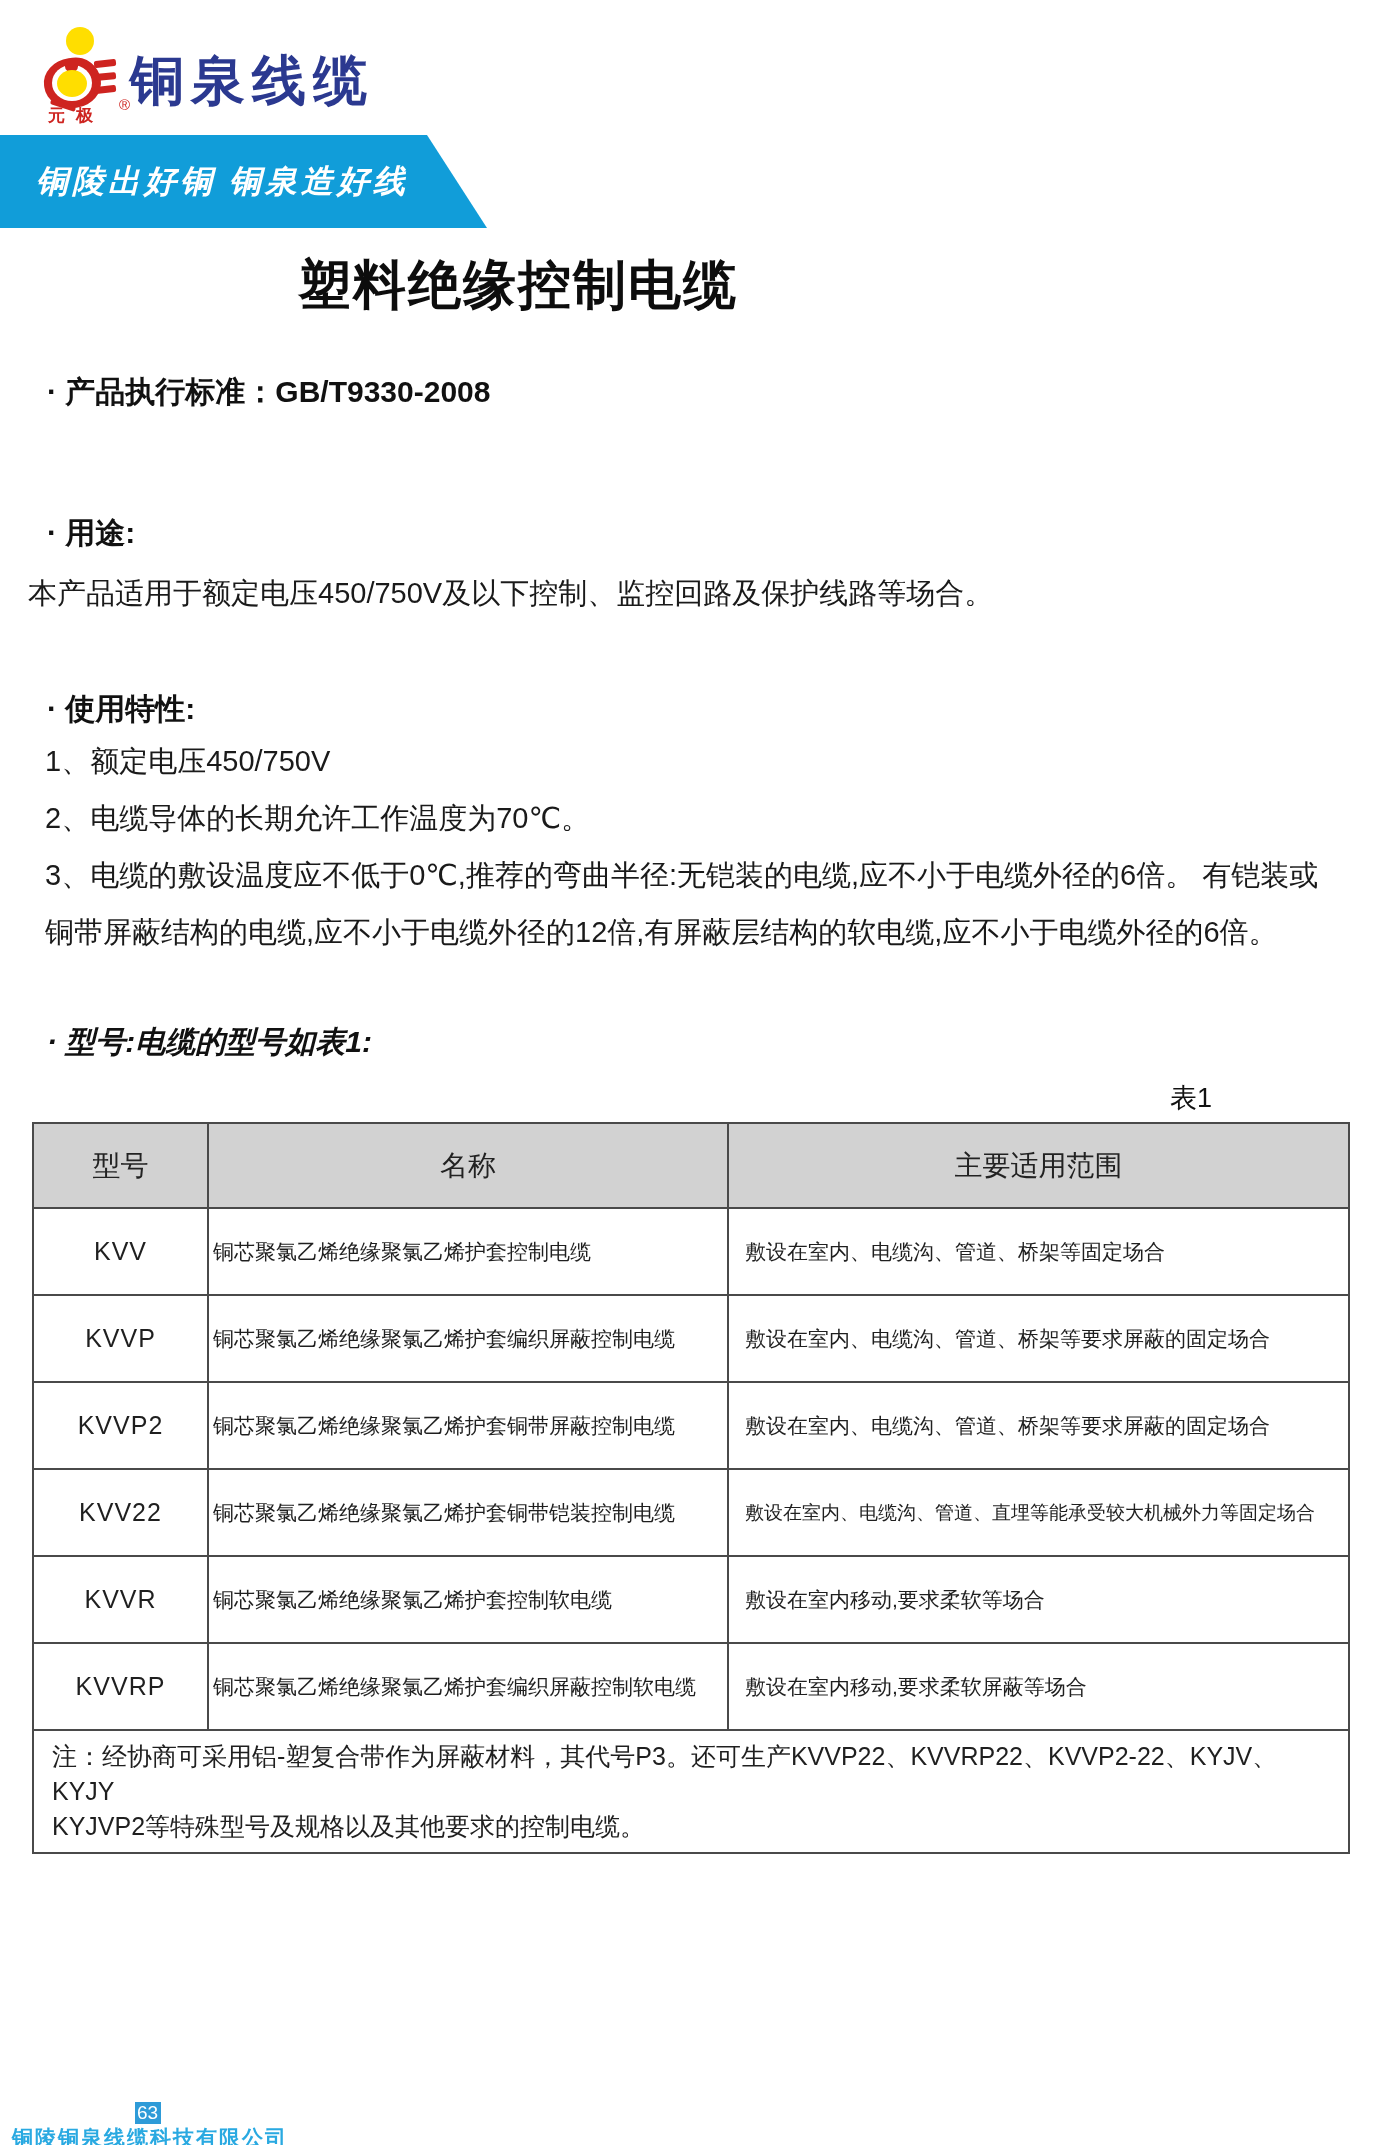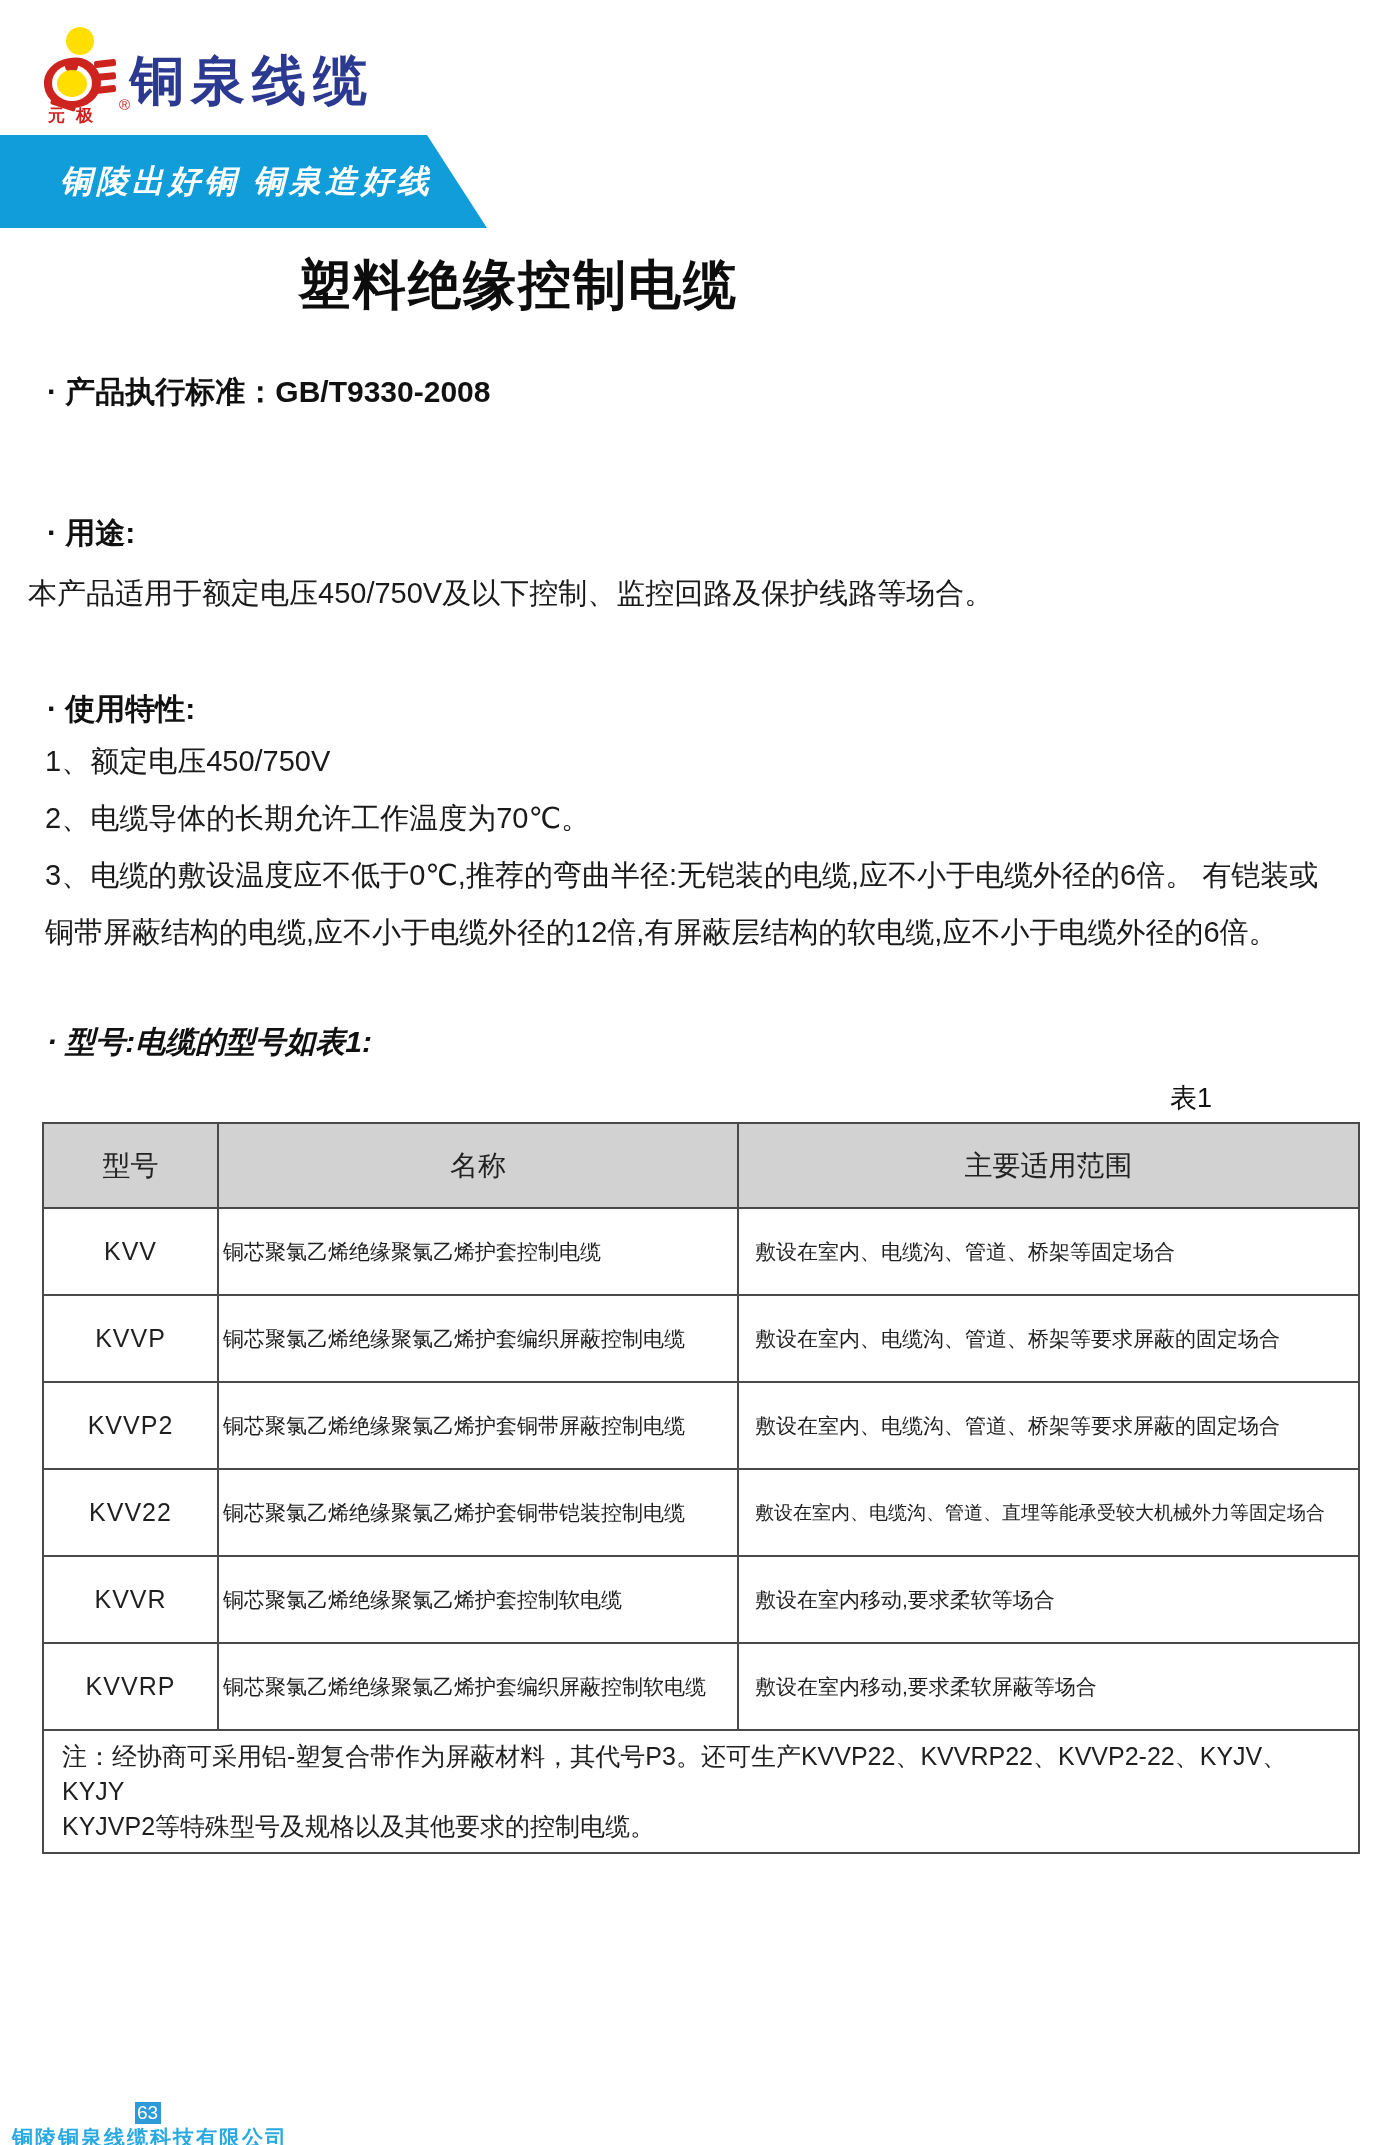--- a/index.html
+++ b/index.html
@@ -21,37 +21,37 @@
   .bs3 { left:50px; top:31px; width:22px; height:7px; }
   .bs4 { left:6px;  top:48px; width:26px; height:5px; transform:rotate(18deg); }
   .logo-reg { position:absolute; left:119px; top:96px; font-size:15px; color:#CE2420; }
   .logo-motto { position:absolute; left:48px; top:104px; font-size:17px; font-weight:700; color:#CE2420; letter-spacing:11px; white-space:nowrap; }
   .brand-name { position:absolute; left:130px; top:52px; font-size:54px; line-height:56px; font-weight:800; color:#2B3990; letter-spacing:7px; white-space:nowrap; }
 
   
   .banner { position:absolute; left:0; top:135px; width:487px; height:93px; background:#119DD9;
             clip-path:polygon(0 0, calc(100% - 60px) 0, 100% 100%, 0 100%);
             display:flex; align-items:center; }
-  .banner-text { margin-left:60px; color:#ffffff; font-size:32px; font-weight:700; font-style:italic; letter-spacing:4px; white-space:nowrap; }
+  .banner-text { margin-left:36px; color:#ffffff; font-size:32px; font-weight:700; font-style:italic; letter-spacing:4px; white-space:nowrap; }
 
   
   .doc-title { position:absolute; left:0; top:250px; width:1036px; text-align:center; font-size:53px; font-weight:800; color:#0d0d0d; letter-spacing:2px; }
   .heading { position:absolute; left:47px; font-size:30px; font-weight:700; color:#111; white-space:pre-line; }
   .h-standard { top:372px; }
   .h-usage { top:513px; }
   .h-features { top:689px; }
   .h-models { top:1022px;font-style:italic; }
   .body-text { position:absolute; font-size:29px; color:#1a1a1a; white-space:pre-line; }
   .usage-text { left:28px; top:574px; width:1340px; }
   .features-list { position:absolute; left:45px; top:733px; width:1330px; }
   .feature-item { font-size:29px; line-height:57px; color:#1a1a1a; white-space:pre-line; }
   .table-label { position:absolute; left:1170px; top:1080px; font-size:27px; color:#111; }
 
   
-  table.models { position:absolute; left:42px; top:1122px; width:1316px; border-collapse:collapse; table-layout:fixed; }
+  table.models { position:absolute; left:32px; top:1122px; width:1316px; border-collapse:collapse; table-layout:fixed; }
   table.models col.c1 { width:175px; } table.models col.c2 { width:520px; } table.models col.c3 { width:621px; }
   table.models th { height:85px; background:#D2D2D2; border:2px solid #4a4a4a; font-size:28px; font-weight:400; color:#222; text-align:center; }
   table.models td { border:2px solid #4a4a4a; height:87px; color:#1f1f1f; }
   .model-cell { text-align:center; font-size:25px; letter-spacing:1px; }
   .name-cell { font-size:21px; padding-left:4px; }
   .range-cell { font-size:21px; padding-left:16px; }
   .range-cell.small { font-size:19px; }
   .note-cell { font-size:25px; line-height:35px; padding:8px 18px; white-space:pre-line; vertical-align:top; height:86px; }
 
   

